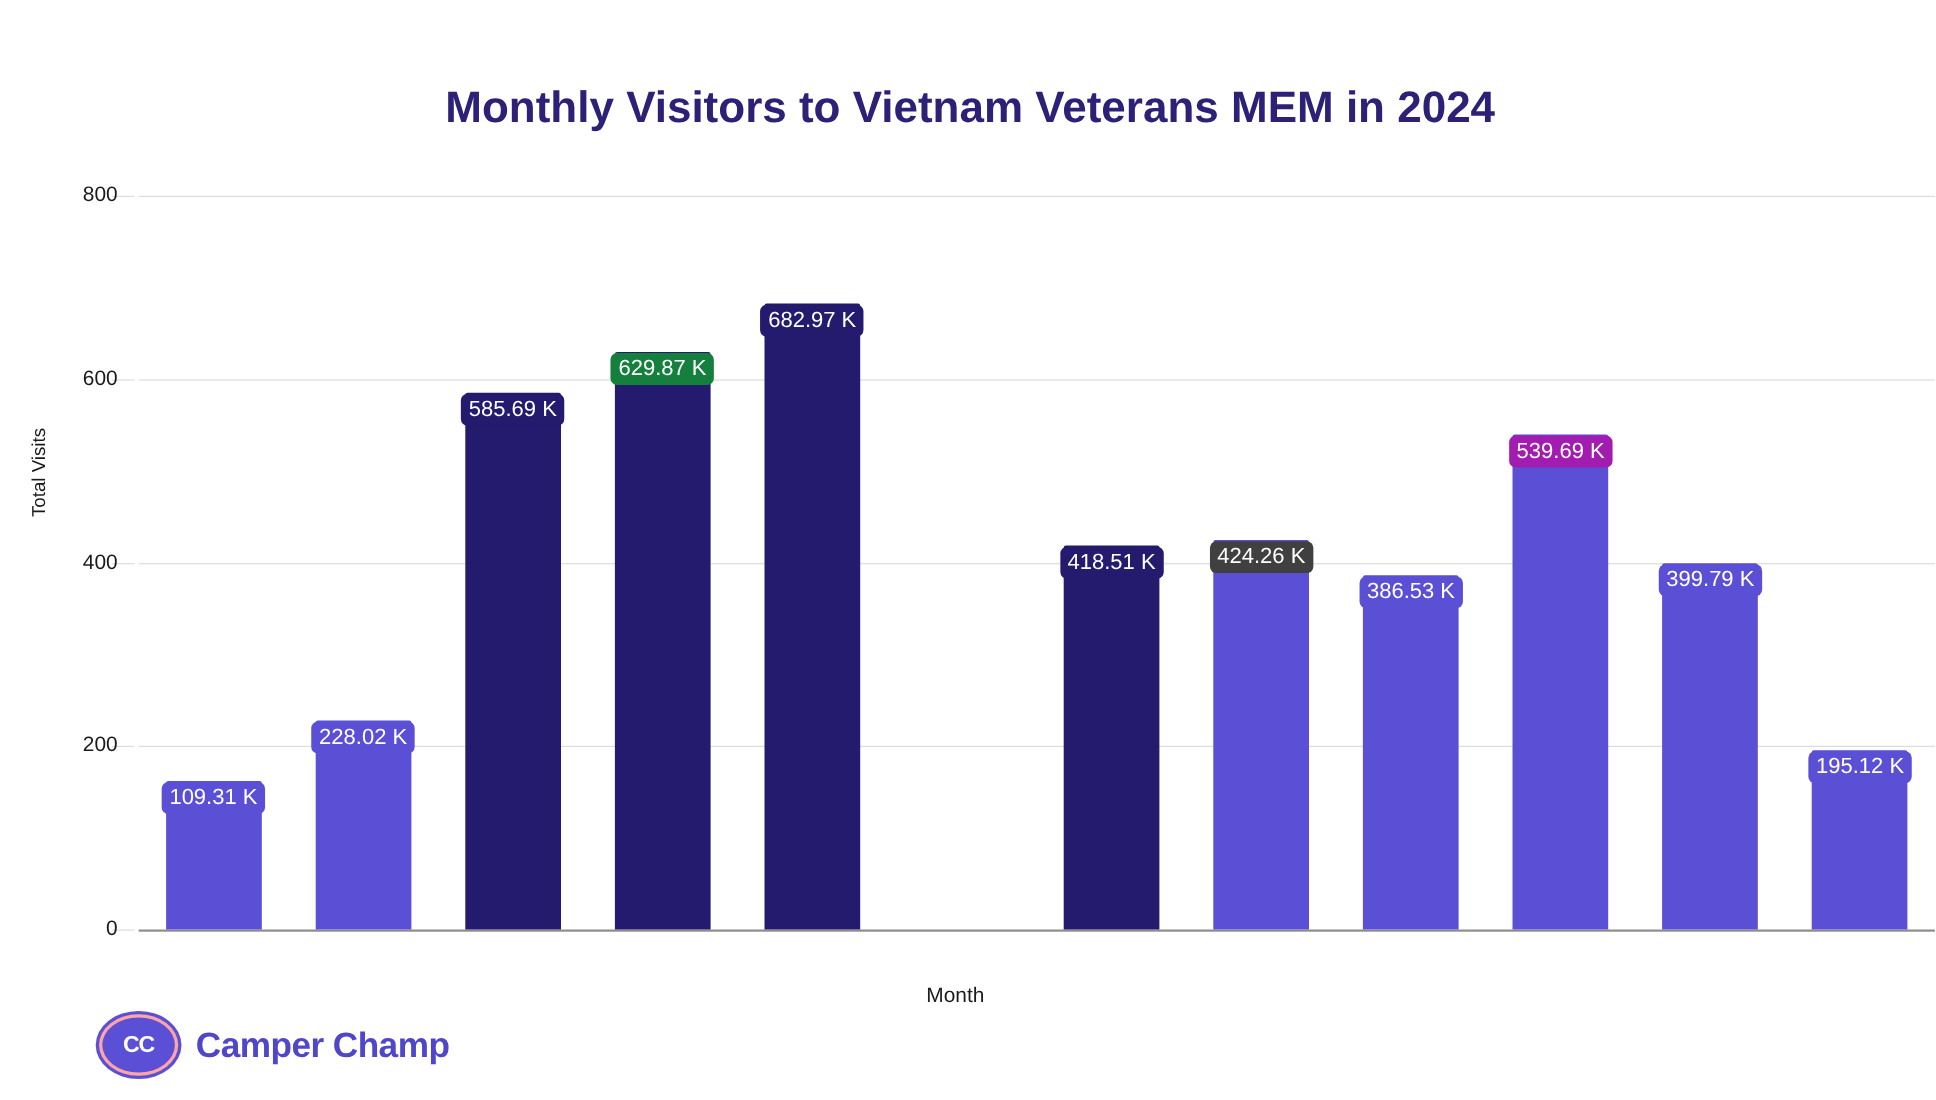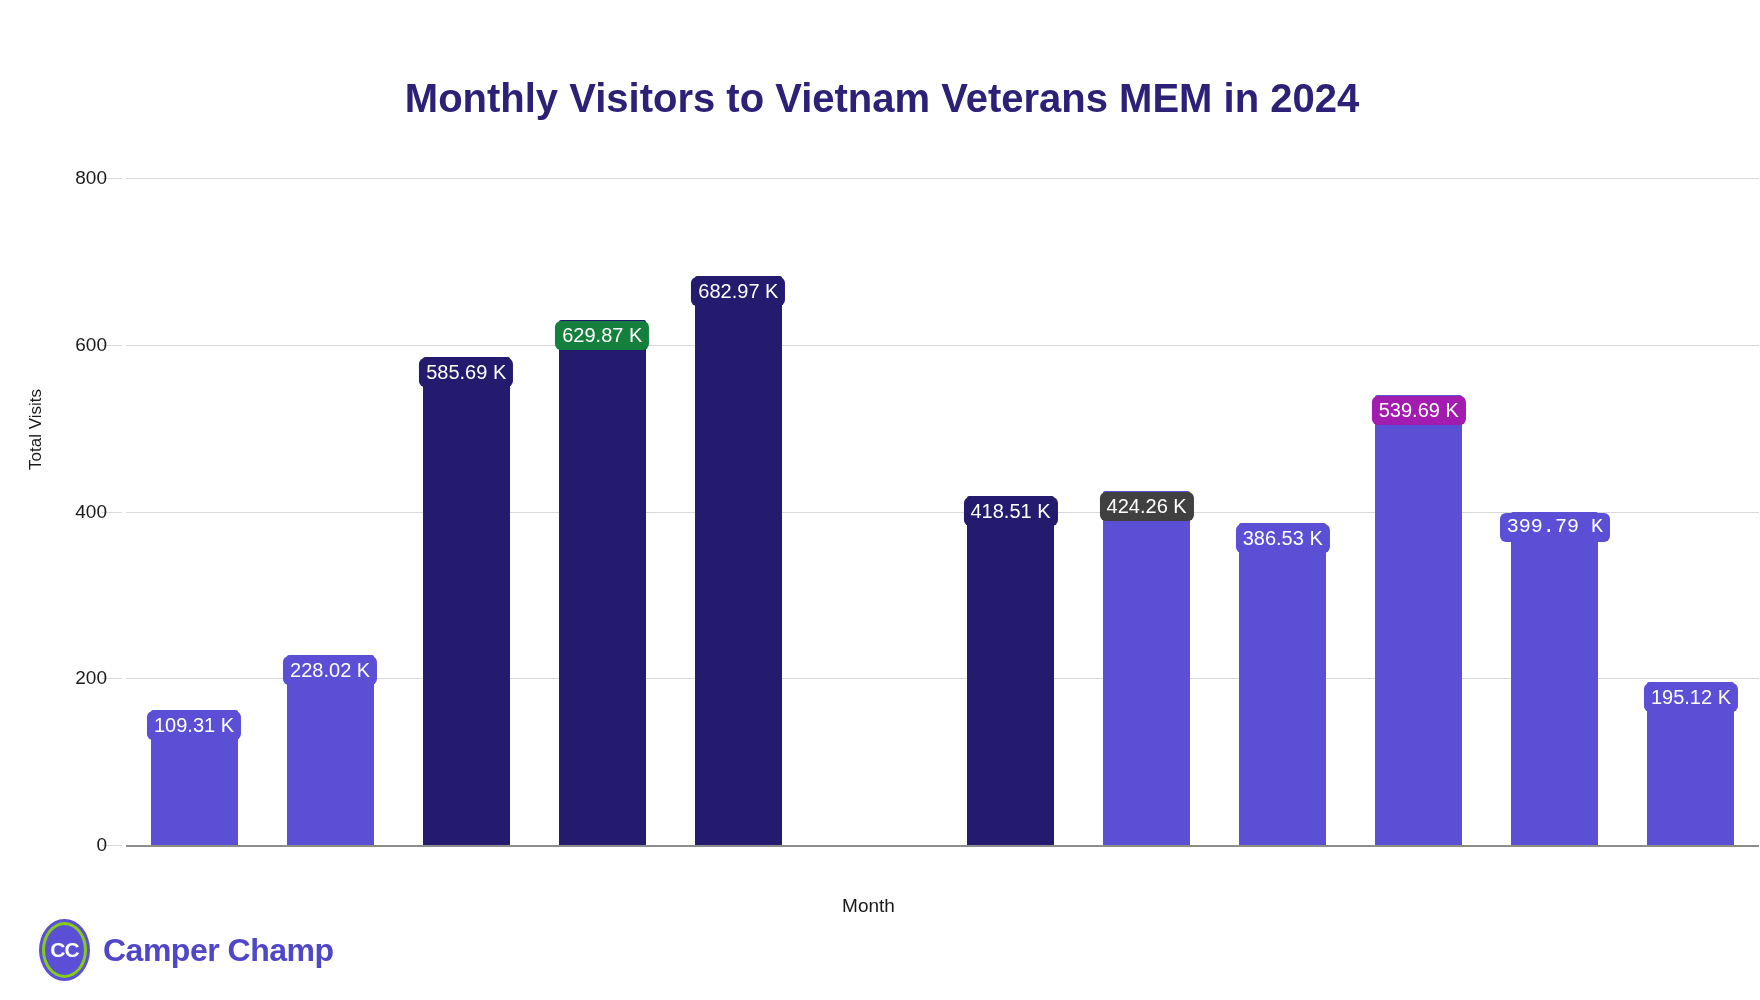--- a/index.html
+++ b/index.html
@@ -129,31 +129,32 @@
   
   #brand {
     position: absolute;
     left: 40px;
     top: 922px;
     display: flex;
     align-items: center;
     gap: 16px;
   }
   #brand-mark {
-    width: 45px;
+    width: 72px;
     height: 56px;
     border-radius: 50%;
     background: #5b4fd6;
     position: relative;
     display: flex;
     align-items: center;
     justify-content: center;
     box-sizing: border-box;
-    border: 3px solid #84cc16;
+    border: 3px solid #fca5a5;
     box-shadow: 0 0 0 3px #5b4fd6;
+    margin-left: 48px;
   }
   #brand-mark-letters {
     color: #ffffff;
     font-size: 21px;
     font-weight: bold;
     letter-spacing: -1px;
     font-family: "Liberation Sans", sans-serif;
   }
   #brand-name {
     font-size: 32px;
@@ -219,21 +220,21 @@
       <div class="bar-slot" style="left: 1113.21px; width: 87px;">
         <div class="bar" title="Sep: 386.53 K" style="height: 322.269px; background: rgb(91, 79, 214);"></div>
         <div class="bar-value-badge" style="background: rgb(91, 79, 214); bottom: 292.269px;">386.53 K</div>
       </div>
       <div class="bar-slot" style="left: 1249.29px; width: 87px;">
         <div class="bar" title="Oct: 539.69 K" style="height: 449.967px; background: rgb(91, 79, 214);"></div>
         <div class="bar-value-badge" style="background: #a21caf; bottom: 419.967px;">539.69 K</div>
       </div>
       <div class="bar-slot" style="left: 1385.38px; width: 87px;">
         <div class="bar" title="Nov: 399.79 K" style="height: 333.325px; background: rgb(91, 79, 214);"></div>
-        <div class="bar-value-badge" style="background: rgb(91, 79, 214); bottom: 303.325px; font-family: Liberation Mono, monospace;">399.79 K</div>
+        <div class="bar-value-badge" style="background: rgb(91, 79, 214); bottom: 303.325px;">399.79 K</div>
       </div>
       <div class="bar-slot" style="left: 1521.46px; width: 87px;">
         <div class="bar" title="Dec: 195.12 K" style="height: 162.681px; background: rgb(91, 79, 214);"></div>
         <div class="bar-value-badge" style="background: rgb(91, 79, 214); bottom: 132.681px;">195.12 K</div>
       </div>
     </div>
 
   <div id="x-axis-title">Month</div>
 
   <div id="brand">

